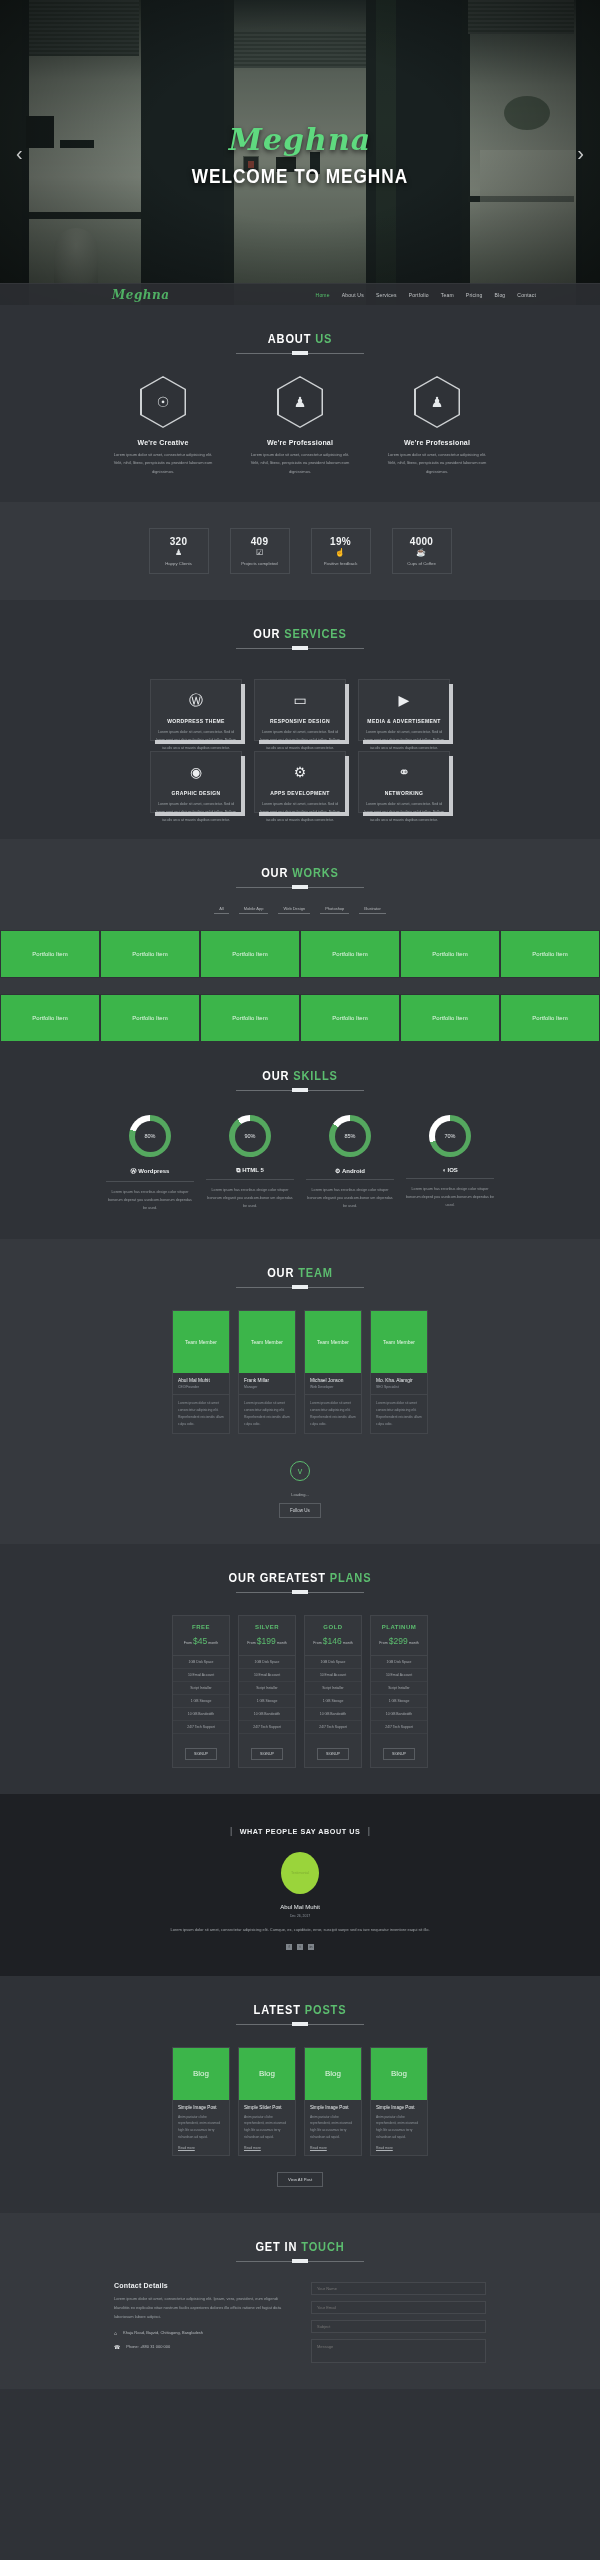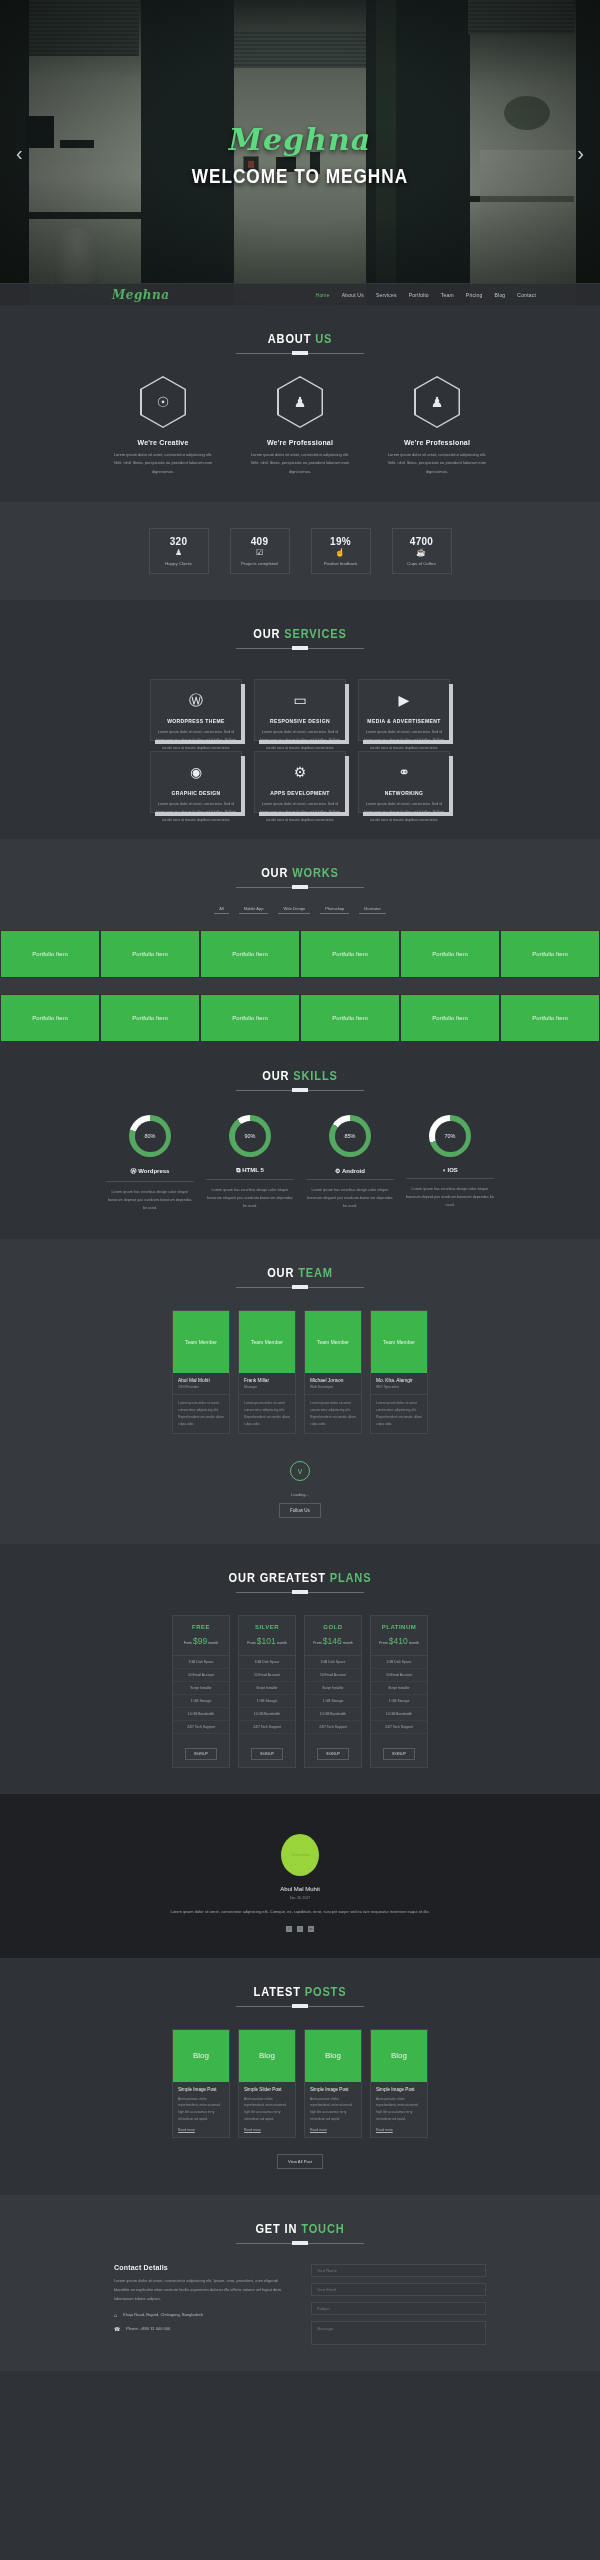--- a/index.html
+++ b/index.html
@@ -330,21 +330,21 @@
     <div class="counter-num">409</div>
     <div class="counter-ico">☑</div>
     <div class="counter-lbl">Projects completed</div>
   </div>
   <div class="counter">
     <div class="counter-num">19%</div>
     <div class="counter-ico">☝</div>
     <div class="counter-lbl">Positive feedback</div>
   </div>
   <div class="counter">
-    <div class="counter-num">4700</div>
+    <div class="counter-num">4000</div>
     <div class="counter-ico">☕</div>
     <div class="counter-lbl">Cups of Coffee</div>
   </div>
     </div>
 </div>
 
 <div class="section sec-dark">
   <div class="sec-title">
     <span>OUR </span><em>SERVICES</em>
   </div>
@@ -515,40 +515,40 @@
   <div class="sec-title">
     <span>OUR GREATEST </span><em>PLANS</em>
   </div>
   <div class="sec-rule"></div>
   <div class="plans" id="plansRow">
   <div class="plan">
     <div class="plan-head">
       <div class="plan-name">FREE</div>
       <div class="plan-price">
         <span>From</span>
-        <b>$99</b>
+        <b>$45</b>
         <span>month</span>
       </div>
     </div>
     <div class="plan-feat">1GB Disk Space</div>
         <div class="plan-feat">10 Email Account</div>
         <div class="plan-feat">Script Installer</div>
         <div class="plan-feat">1 GB Storage</div>
         <div class="plan-feat">10 GB Bandwidth</div>
         <div class="plan-feat">24/7 Tech Support</div>
     <div class="plan-foot">
       <span class="plan-btn">SIGNUP</span>
     </div>
   </div>
   <div class="plan">
     <div class="plan-head">
       <div class="plan-name">SILVER</div>
       <div class="plan-price">
         <span>From</span>
-        <b>$101</b>
+        <b>$199</b>
         <span>month</span>
       </div>
     </div>
     <div class="plan-feat">1GB Disk Space</div>
         <div class="plan-feat">10 Email Account</div>
         <div class="plan-feat">Script Installer</div>
         <div class="plan-feat">1 GB Storage</div>
         <div class="plan-feat">10 GB Bandwidth</div>
         <div class="plan-feat">24/7 Tech Support</div>
     <div class="plan-foot">
@@ -572,38 +572,41 @@
         <div class="plan-feat">24/7 Tech Support</div>
     <div class="plan-foot">
       <span class="plan-btn">SIGNUP</span>
     </div>
   </div>
   <div class="plan">
     <div class="plan-head">
       <div class="plan-name">PLATINUM</div>
       <div class="plan-price">
         <span>From</span>
-        <b>$410</b>
+        <b>$299</b>
         <span>month</span>
       </div>
     </div>
     <div class="plan-feat">1GB Disk Space</div>
         <div class="plan-feat">10 Email Account</div>
         <div class="plan-feat">Script Installer</div>
         <div class="plan-feat">1 GB Storage</div>
         <div class="plan-feat">10 GB Bandwidth</div>
         <div class="plan-feat">24/7 Tech Support</div>
     <div class="plan-foot">
       <span class="plan-btn">SIGNUP</span>
     </div>
   </div>
     </div>
 </div>
 
 <div class="section sec-black">
+  <div class="t-head">
+    <span>WHAT PEOPLE SAY ABOUT US</span>
+  </div>
   <div class="t-avatar">Testimonial</div>
   <div class="t-name">Abul Mal Muhit</div>
   <div class="t-date">Dec 26, 2017</div>
   <div class="t-quote">Lorem ipsum dolor sit amet, consectetur adipisicing elit. Cumque, ex, cupiditate, error, suscipit saepe sed ea iure nequeatur inventore eaqui sit illo.</div>
   <div class="t-social" id="tSocial">
       <i>f</i>
       <i>t</i>
       <i>in</i>
     </div>
 </div>

